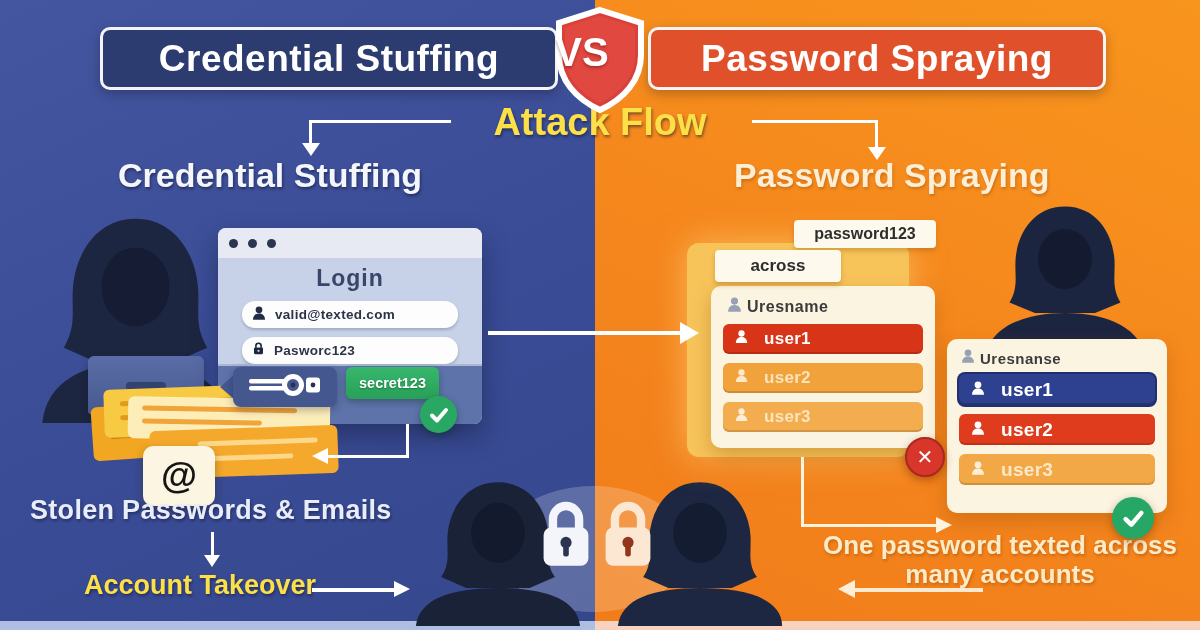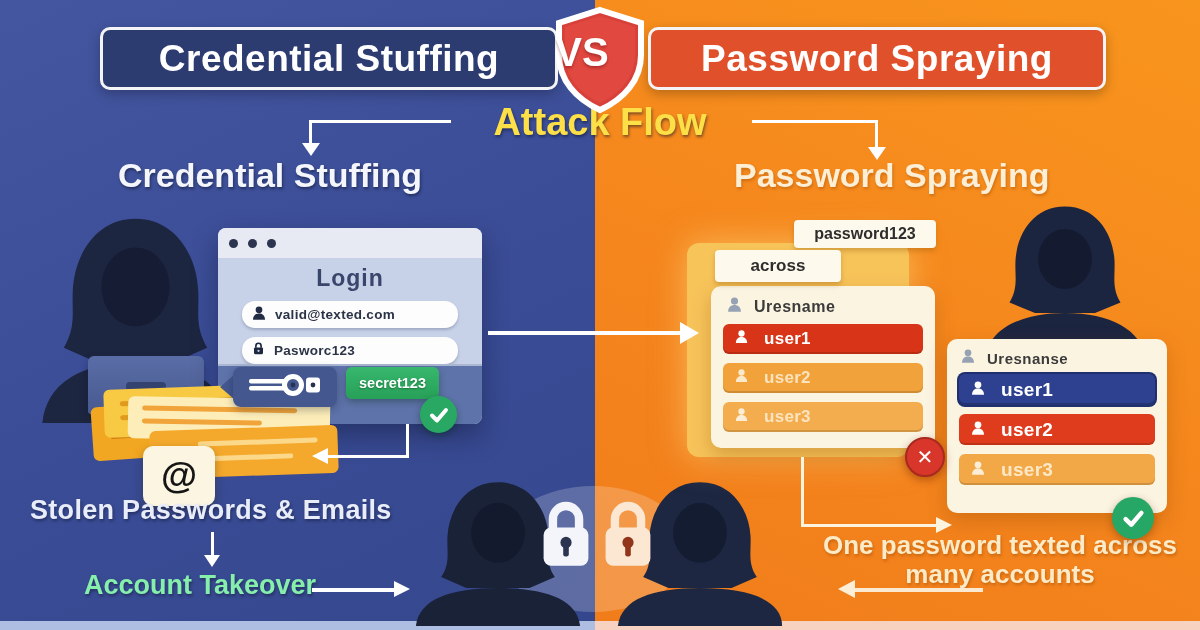--- a/index.html
+++ b/index.html
@@ -50,30 +50,30 @@
   .badge-x{left:905px;top:437px;width:40px;height:40px;background:#d8362b;border:2px solid #a8291d;box-sizing:border-box;
            color:#fff;font-weight:bold;font-size:20px;box-shadow:0 3px 8px rgba(90,20,0,.4);}
   
   .card{position:absolute;border-radius:6px;z-index:3;}
   .cline{position:absolute;height:5px;border-radius:3px;}
   .at-card{left:143px;top:446px;width:72px;height:60px;background:#fcf5e1;border-radius:10px;z-index:4;
            display:flex;align-items:center;justify-content:center;font-size:37px;font-weight:bold;color:#151515;
            box-shadow:0 4px 10px rgba(40,30,0,.35);}
   .cap{font-weight:bold;text-shadow:1px 2px 3px rgba(10,15,40,.45);z-index:5;}
   .cap-stolen{left:30px;top:495px;font-size:27px;color:#e9edfa;letter-spacing:.3px;}
-  .cap-takeover{left:84px;top:570px;font-size:27px;color:#86efac;}
+  .cap-takeover{left:84px;top:570px;font-size:27px;color:#fde047;}
   .cap-spray{left:790px;top:531px;width:420px;text-align:center;font-size:26px;color:#fdebc8;line-height:1.1;
              text-shadow:1px 2px 3px rgba(150,70,0,.45);}
   
   .amber-panel{left:687px;top:243px;width:222px;height:214px;background:#f7c45a;border-radius:12px;z-index:2;
                box-shadow:0 0 34px rgba(255,225,140,.55);}
   .chip{position:absolute;background:#fdf9ec;border-radius:4px;display:flex;align-items:center;justify-content:center;
         font-weight:bold;color:#2d2d2d;z-index:4;box-shadow:0 3px 5px rgba(150,90,10,.35);}
   .cream-panel{position:absolute;background:#fbf4e1;border-radius:10px;z-index:3;box-shadow:0 8px 20px rgba(140,70,0,.3);}
-  .panel-head{display:flex;align-items:center;gap:11px;padding:10px 0 7px 15px;color:#8a94a8;}
+  .panel-head{display:flex;align-items:center;gap:4px;padding:10px 0 7px 15px;color:#8a94a8;}
   .panel-head-label{font-size:16px;font-weight:bold;color:#3b3b3b;letter-spacing:.5px;}
   .urow{position:relative;height:30px;border-radius:6px;margin:0 12px 9px;display:flex;align-items:center;
         padding-left:11px;box-sizing:border-box;font-weight:bold;font-size:17px;box-shadow:inset 0 -2px 0 rgba(0,0,0,.14);}
   .urow .ulabel{margin-left:15px;letter-spacing:.3px;}
   
   .hacker{position:absolute;z-index:2;}
   .laptop{left:88px;top:356px;width:116px;height:58px;background:linear-gradient(#5a6da6,#47598f);border-radius:6px 6px 3px 3px;z-index:3;
           box-shadow:0 4px 8px rgba(10,15,40,.3);}
   .laptop-slot{position:absolute;left:38px;top:26px;width:40px;height:9px;background:#33426f;border-radius:4px;}
   .halo{left:498px;top:486px;width:190px;height:126px;background:rgba(255,255,255,.2);border-radius:50%;z-index:2;}

